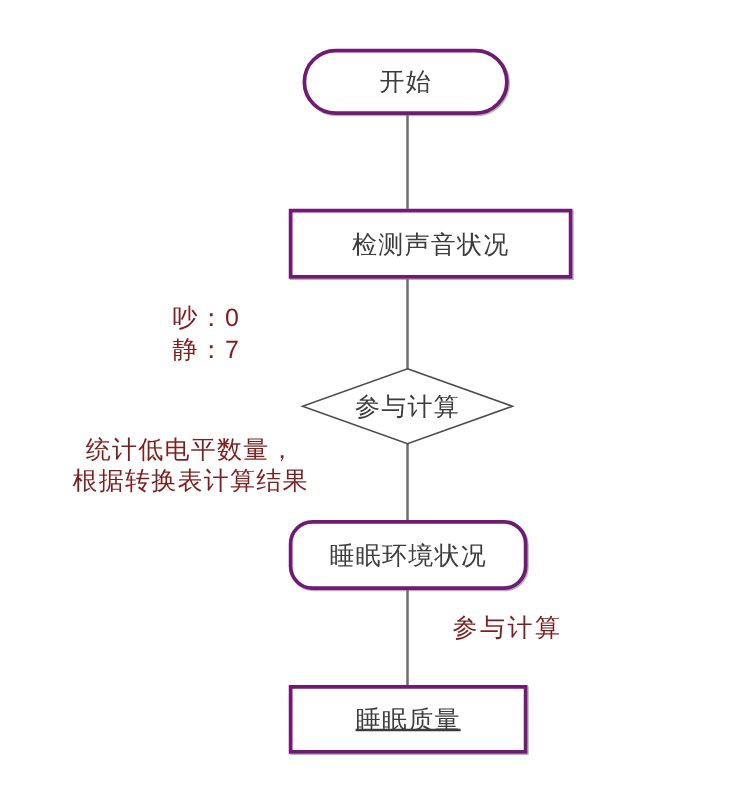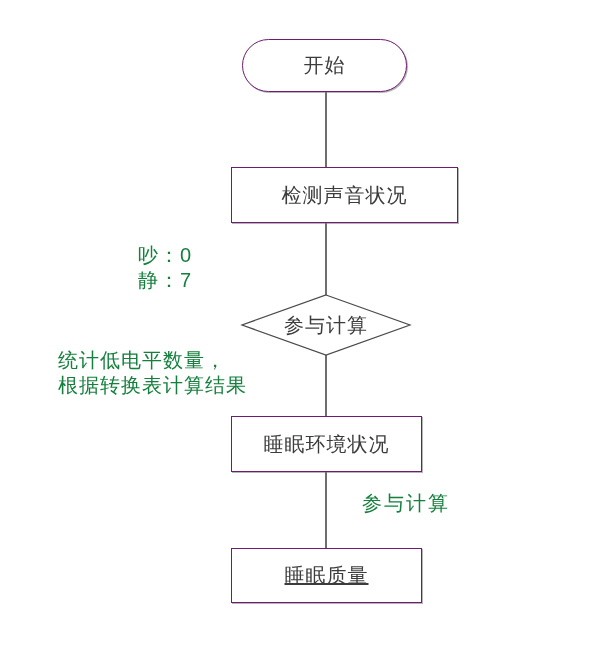--- a/index.html
+++ b/index.html
@@ -7,51 +7,51 @@
     position:relative;
     width:601px;height:645px;
     background:#ffffff;
     font-family:"Liberation Sans","DejaVu Sans",sans-serif;
     color:#3c3c3c;
     overflow:hidden;
   }
   .node{
     position:absolute;
     box-sizing:border-box;
-    border:1px solid #701a75;
+    border:3px solid #701a75;
     background:#ffffff;
     display:flex;align-items:center;justify-content:center;
     font-size:20px;letter-spacing:1px;
     box-shadow:1px 1px 0 rgba(120,120,120,0.55);
   }
   .terminator{
     left:242px;top:39px;width:165px;height:53px;
     border-radius:27px;
   }
   .process-detect{left:231px;top:167px;width:227px;height:56px;}
-  .process-env{left:231px;top:416px;width:191px;height:56px;}
+  .process-env{left:231px;top:416px;width:191px;height:56px;border-radius:19px;}
   .process-quality{left:231px;top:548px;width:191px;height:55px;text-decoration:underline;}
   .connector{
     position:absolute;
     width:2px;background:#6e6e6e;left:325px;
   }
   .conn-1{top:92px;height:76px;}
   .conn-2{top:223px;height:72px;}
   .conn-3{top:355px;height:62px;}
   .conn-4{top:472px;height:77px;}
   .diamond-svg{position:absolute;left:240px;top:294px;width:172px;height:62px;}
   .diamond-label{
     position:absolute;left:240px;top:294px;width:172px;height:62px;
     display:flex;align-items:center;justify-content:center;
     font-size:20px;letter-spacing:1px;
   }
   .annotation{
     position:absolute;
     font-size:20px;letter-spacing:1px;line-height:25px;
-    color:#15803d;white-space:nowrap;
+    color:#7f1d1d;white-space:nowrap;text-align:center;
   }
   .anno-sound{left:138px;top:243px;}
   .anno-stats{left:58px;top:348px;}
   .anno-calc{left:362px;top:491px;letter-spacing:2px;}
   .node-text{display:inline-block;}
 </style>
 </head>
 <body>
 
 <div class="canvas">

